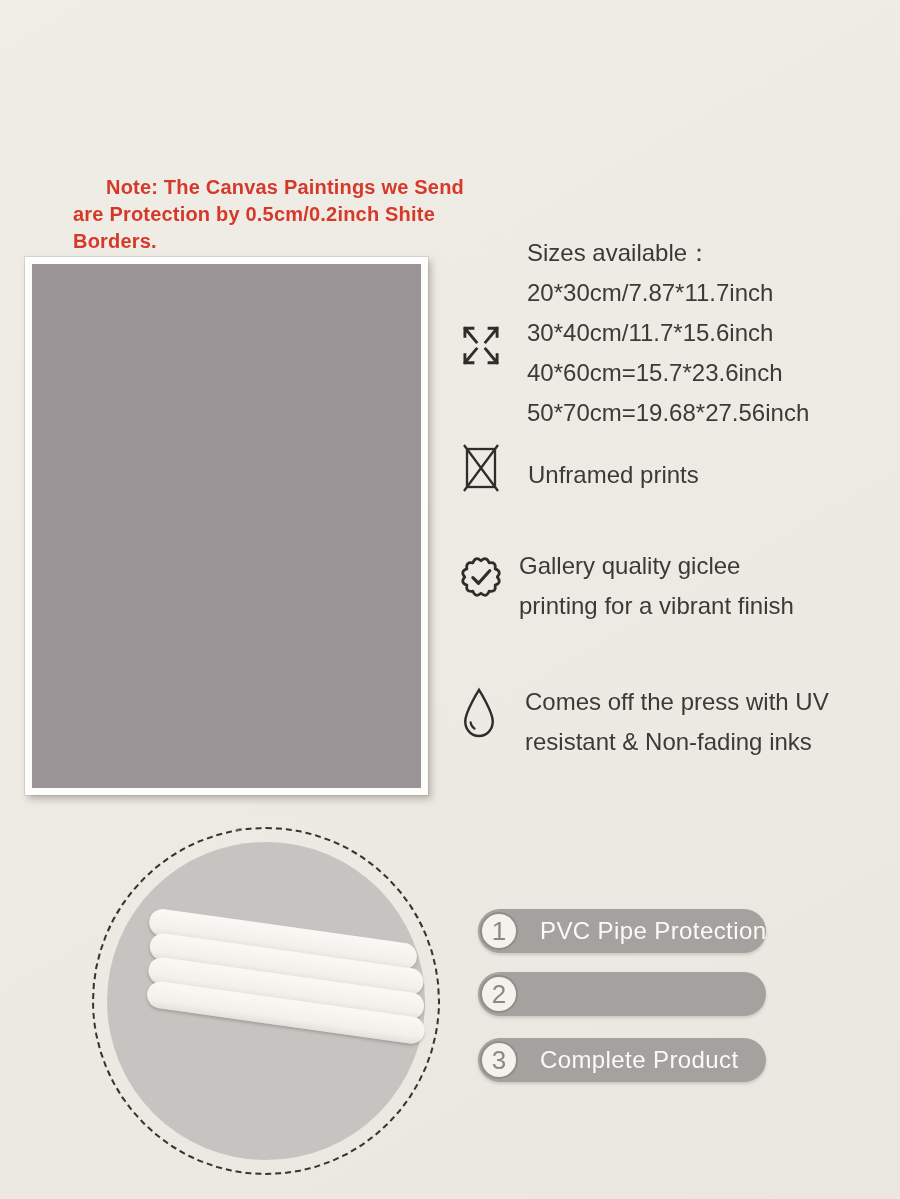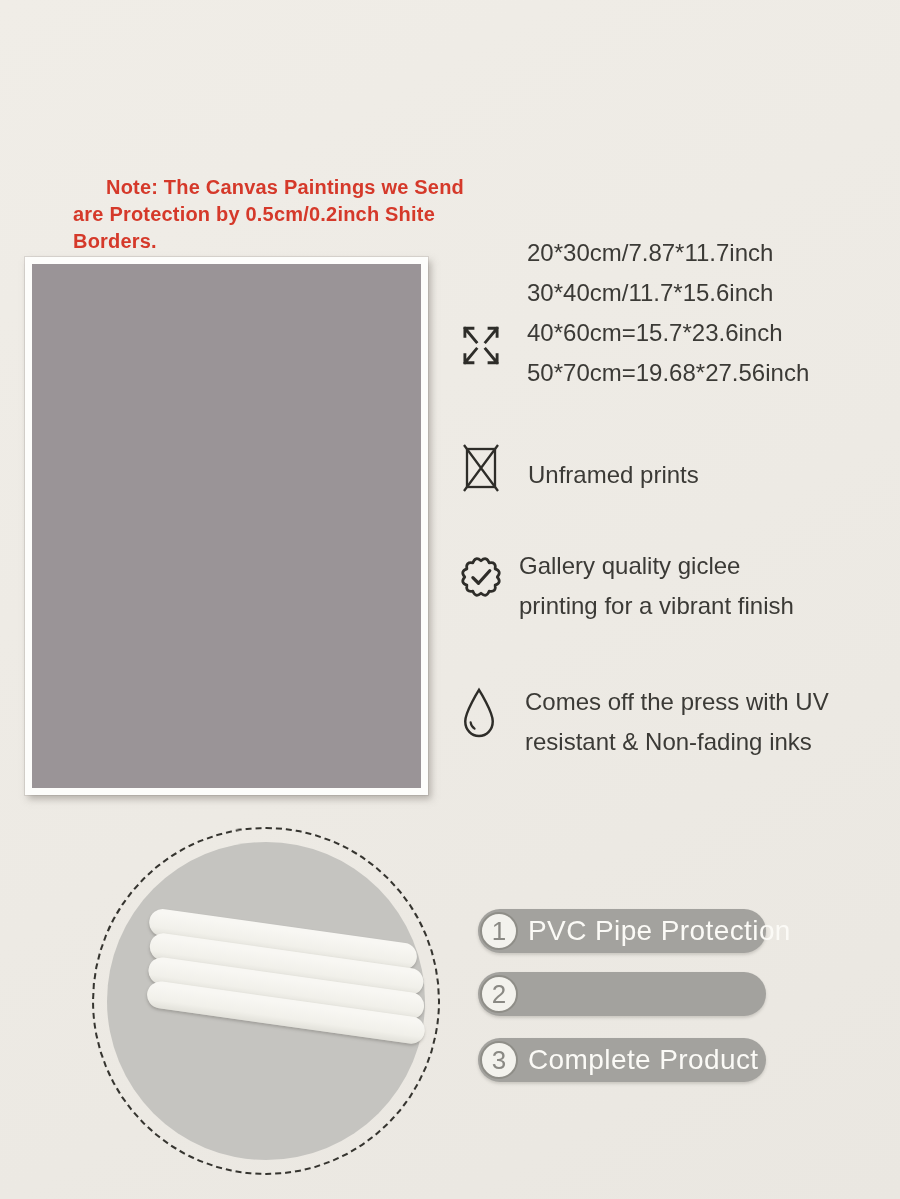--- a/index.html
+++ b/index.html
@@ -78,40 +78,41 @@
   }
   #badge-1{top:909px;}
   #badge-2{top:972px;}
   #badge-3{top:1038px;}
   .badge-num{
     width:34px;height:34px;margin-left:2px;flex:0 0 auto;
     background:#f3f2ed;border:2px solid #8f8e88;border-radius:50%;
     color:#8a8984;font-size:26px;line-height:34px;text-align:center;
   }
   .badge-label{
-    color:#fbfaf6;font-size:28px;letter-spacing:0.4px;margin-left:10px;
+    color:#fbfaf6;font-size:24px;letter-spacing:0.4px;margin-left:22px;
     white-space:nowrap;
   }
 </style>
 </head>
 <body>
 
 <div id="page">
 
   <div class="note">
     <span class="note-line indent">Note: The Canvas Paintings we Send</span>
     <span class="note-line">are Protection by 0.5cm/0.2inch Shite</span>
     <span class="note-line">Borders.</span>
   </div>
 
   <div class="canvas-frame">
     <div class="canvas-fill"></div>
   </div>
 
   <div class="sizes">
+    <span class="size-title">Sizes available：</span>
     <span class="size-item">20*30cm/7.87*11.7inch</span>
     <span class="size-item">30*40cm/11.7*15.6inch</span>
     <span class="size-item">40*60cm=15.7*23.6inch</span>
     <span class="size-item">50*70cm=19.68*27.56inch</span>
   </div>
 
   <svg id="expand-icon" class="icon-svg" width="46" height="53" viewBox="0 0 40 46" fill="none" stroke="#2e2d29" stroke-width="2.5" stroke-linecap="square">
     <path d="M16,20 L6,8  M6,15 L6,8 L13,8"></path>
     <path d="M24,20 L34,8 M34,15 L34,8 L27,8"></path>
     <path d="M16,26 L6,38 M6,31 L6,38 L13,38"></path>

